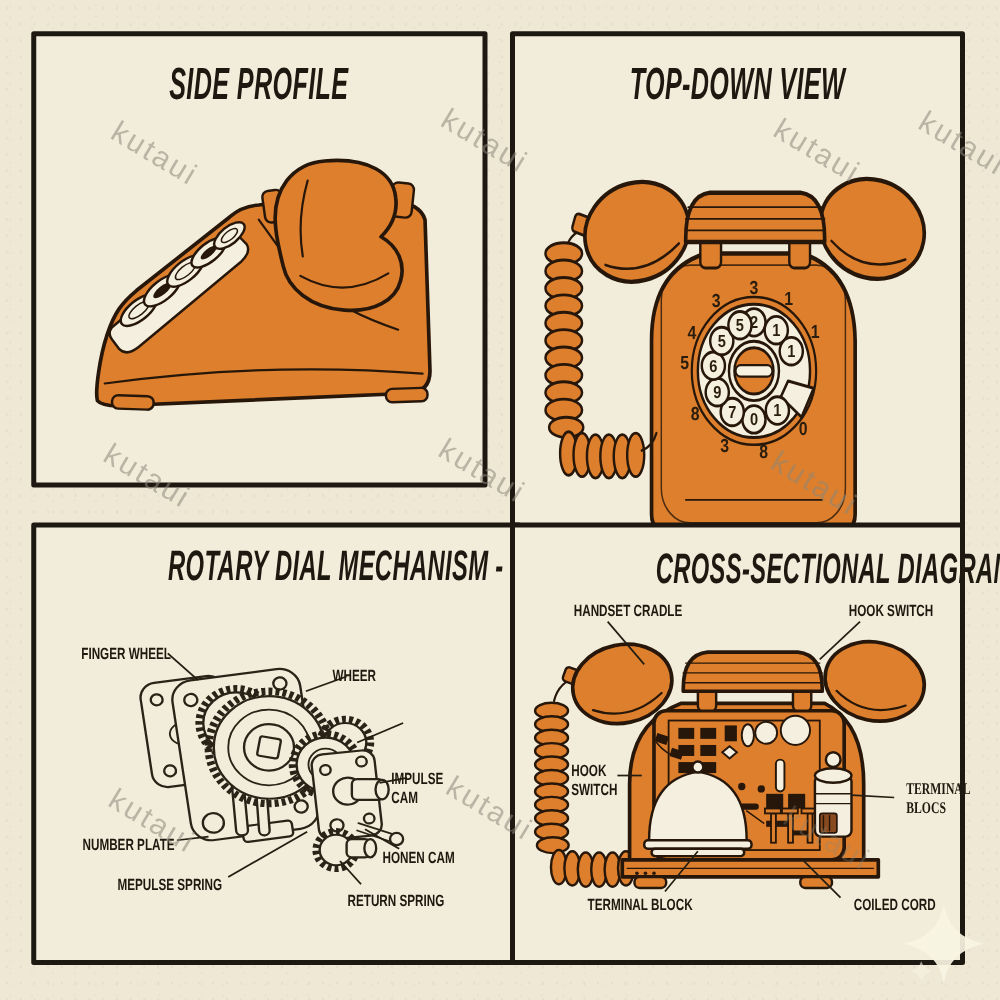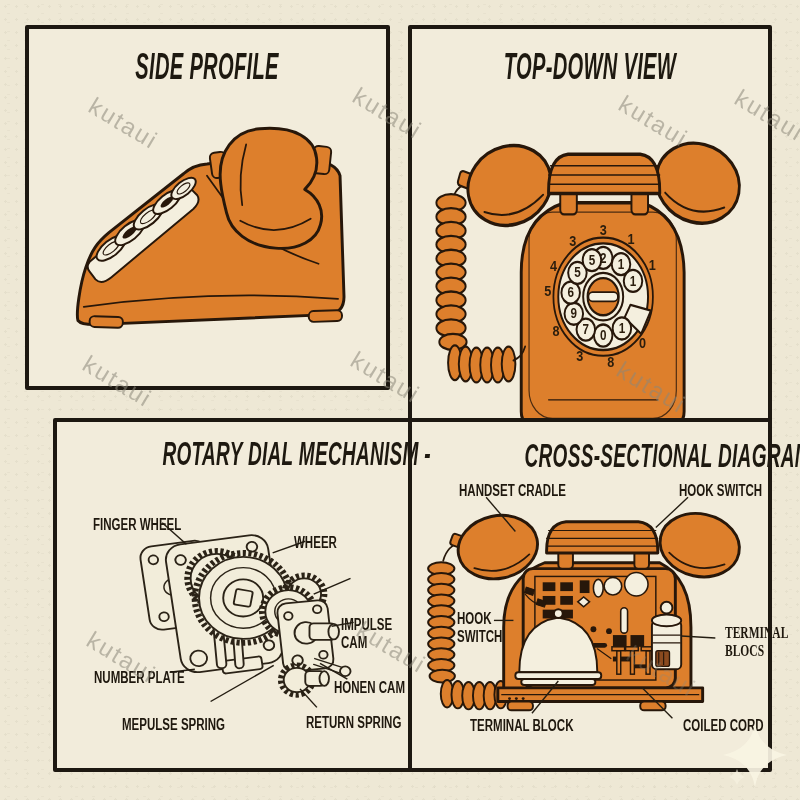--- a/index.html
+++ b/index.html
@@ -12,31 +12,31 @@
     font-family:"Liberation Sans", sans-serif;
     color:#241c10;
   }
   .panel{
     position:absolute;box-sizing:border-box;
     border:4px solid #1d1811;border-radius:2px;
     background:#f2ecdb;
   }
   #panel-side   {left:25px; top:25px;  width:365px;height:365px;}
   #panel-top    {left:408px;top:25px;  width:364px;height:431px;}
-  #panel-mech   {left:25px; top:418px; width:392px;height:354px;margin-left:28px;}
+  #panel-mech   {left:25px; top:418px; width:392px;height:354px;}
   #panel-cross  {left:408px;top:418px; width:364px;height:354px;}
   .panel svg{position:absolute;left:0;top:0;width:100%;height:100%;}
   .panel-title{
     position:absolute;left:0;right:0;text-align:center;
     font-weight:700;font-size:36px;line-height:1;white-space:nowrap;
     color:#1e1910;z-index:3;font-style:italic;
   }
   .panel-title > span{display:inline-block;transform:scaleX(.56);letter-spacing:0.5px;}
   .lbl{
-    position:absolute;font-weight:700;font-size:16px;line-height:1.15;
+    position:absolute;font-weight:700;font-size:13px;line-height:1.15;
     color:#1f180e;z-index:4;
   }
   .lbl > span{display:inline-block;transform:scaleX(.72);transform-origin:0 0;white-space:nowrap;}
   .lbl.wrap > span{white-space:normal;}
   .wm{
     position:absolute;font-size:24px;font-weight:500;letter-spacing:2px;
     color:#8c887a;opacity:.55;transform:rotate(31deg);transform-origin:0 0;
     z-index:6;pointer-events:none;
   }
   
@@ -274,21 +274,21 @@
         <line class="call" x1="247" y1="292" x2="231" y2="273"></line>
         <line class="call" x1="146" y1="286" x2="206" y2="249"></line>
         <line class="call" x1="107" y1="256" x2="131" y2="253"></line>
       </g>
     </svg>
     <div class="lbl" style="left:36px;top:94px;"><span>FINGER WHEEL</span></div>
     <div class="lbl" style="left:237px;top:112px;"><span>WHEER</span></div>
     <div class="lbl wrap" style="left:284px;top:194px;"><span style="width:70px;">IMPULSE CAM</span></div>
     <div class="lbl" style="left:277px;top:257px;"><span>HONEN CAM</span></div>
     <div class="lbl" style="left:249px;top:292px;"><span>RETURN SPRING</span></div>
-    <div class="lbl" style="left:65px;top:294px;"><span>MEPULSE SPRING</span></div>
+    <div class="lbl" style="left:65px;top:279px;"><span>MEPULSE SPRING</span></div>
     <div class="lbl" style="left:37px;top:247px;text-decoration:underline;"><span>NUMBER PLATE</span></div>
   </div>
 
   <div class="panel" id="panel-cross">
     <div class="panel-title" style="top:16px;font-size:34px;">
       <span>CROSS-SECTIONAL DIAGRAM</span>
     </div>
     <svg viewBox="0 0 365 354" preserveAspectRatio="none">
       <g>
         <path class="ln" d="M52,122 Q36,126 32,142"></path>

